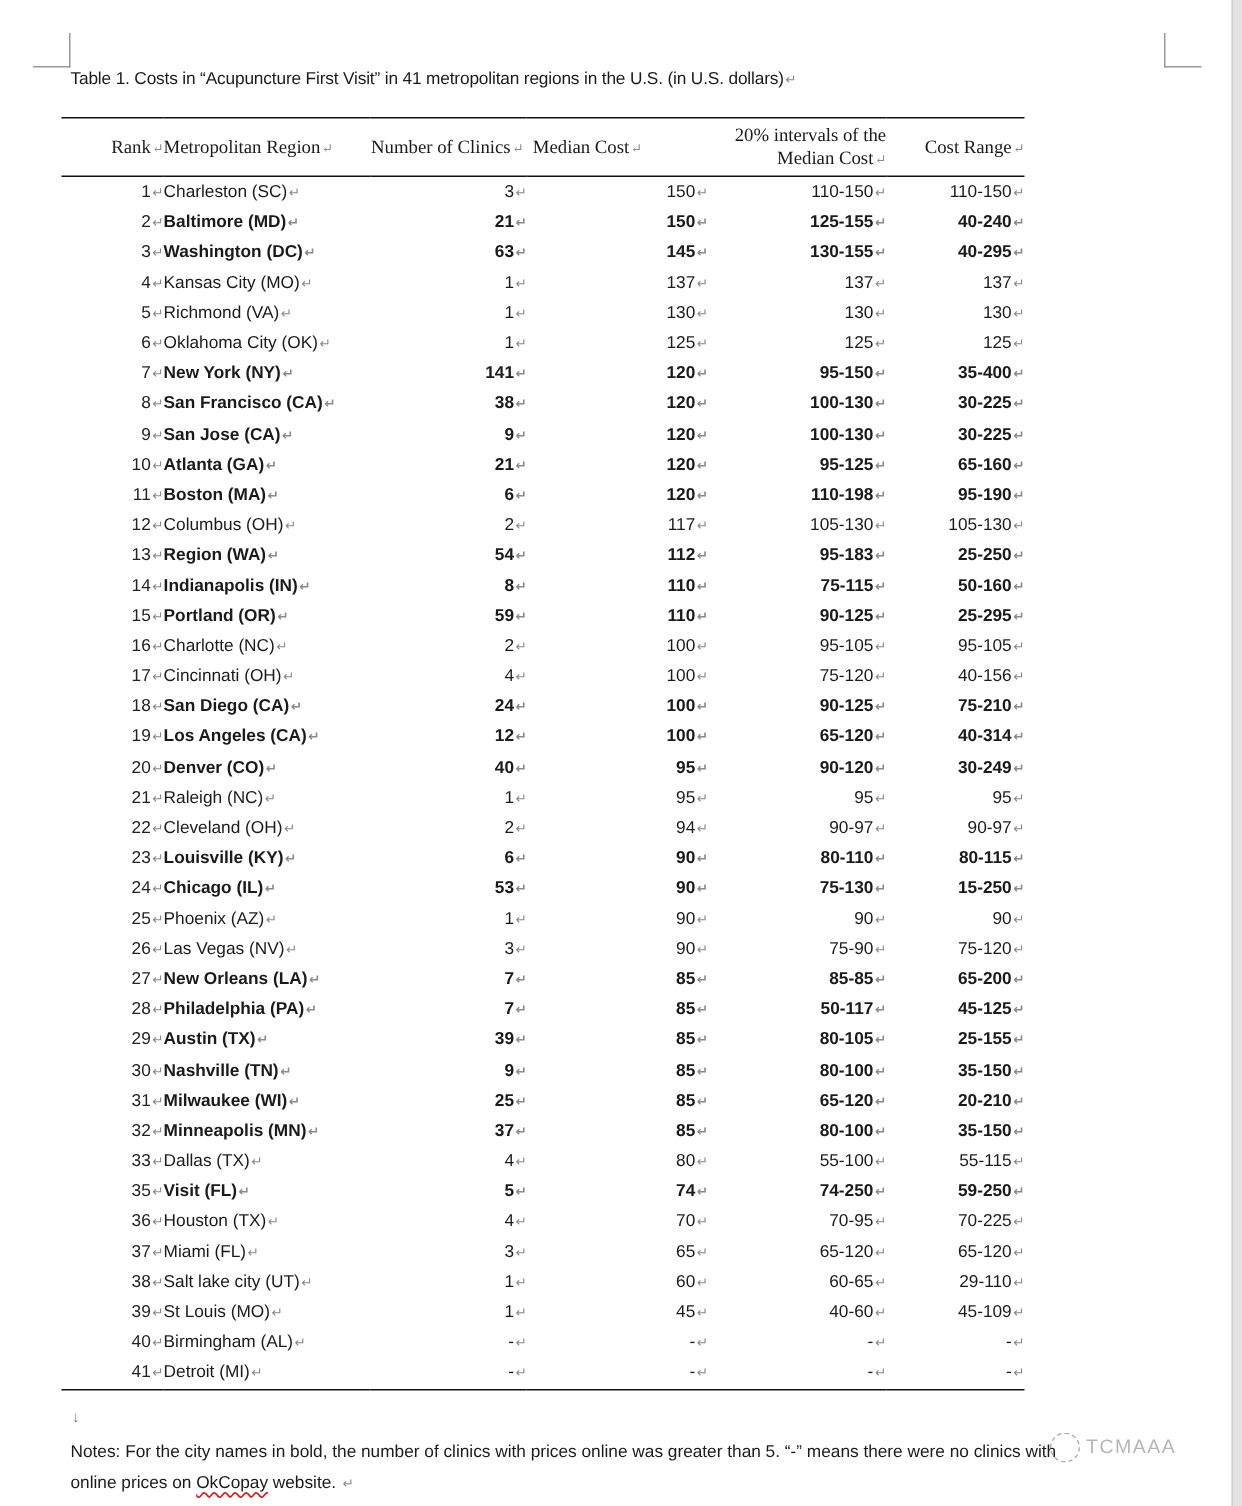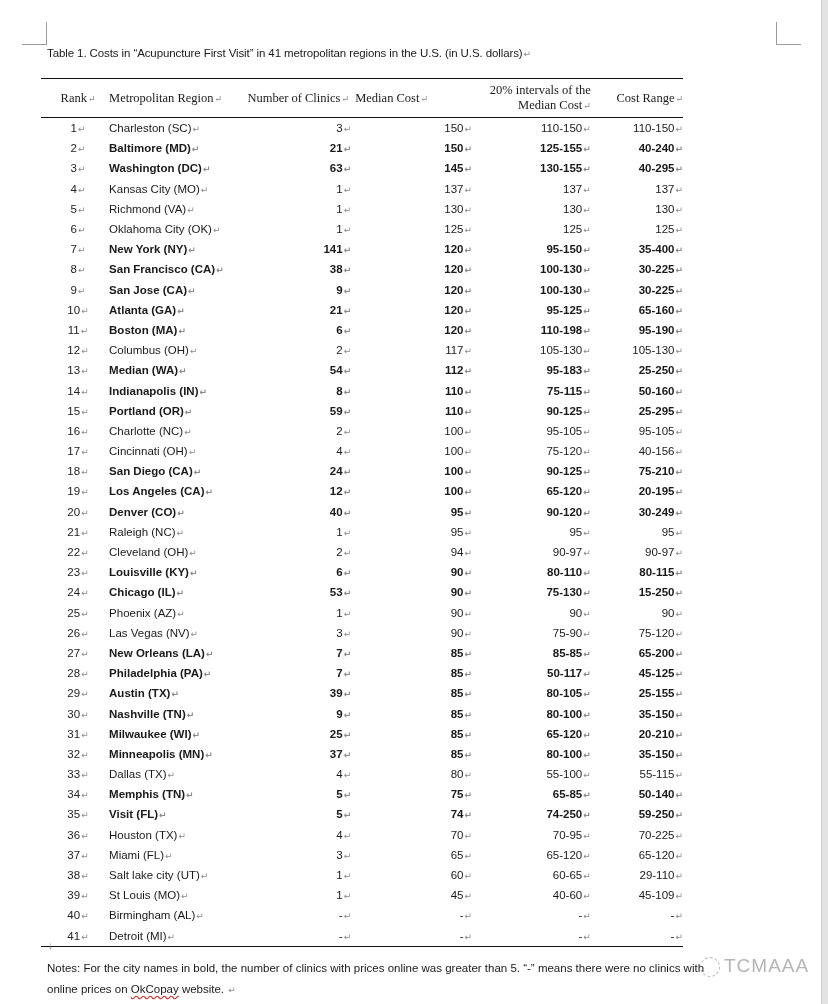--- a/index.html
+++ b/index.html
@@ -18,37 +18,37 @@
   table.data {
     position: absolute; left: 41px; top: 78px; width: 642px; border-collapse: collapse;
     border-top: 1.5px solid #111; border-bottom: 1.5px solid #111;
   }
   table.data thead th {
     font-family: "Liberation Serif", "DejaVu Serif", serif; font-weight: normal; font-size: 12.5px;
     border-bottom: 1px solid #111; padding: 4px 0 3px 0; height: 24px; vertical-align: middle; white-space: nowrap;
   }
   table.data thead th.th-interval { line-height: 15px; text-align: right; }
   table.data tbody td { font-size: 11.5px; height: 20.2px; padding: 0; vertical-align: middle; white-space: nowrap; }
-  .c-rank { width: 64px; text-align: center; padding-left: 6px !important; }
+  .c-rank { width: 64px; text-align: right; padding-left: 6px !important; }
   .c-region { width: 140px; text-align: left; }
   .c-clinics { width: 104px; text-align: right; }
   .c-median { width: 120px; text-align: right; }
   .c-interval { width: 120px; text-align: right; }
   .c-range { width: 94px; text-align: right; margin-top: 16px; }
   thead th.c-rank { padding-left: 6px; }
   thead th.c-region { padding-left: 4px; }
   tbody td.c-region { padding-left: 4px; }
   tr.bold td:not(.c-rank) { font-weight: bold; }
   .c-rank { color: #222; }
 
   .down-arrow { position: absolute; left: 48px; top: 940px; font-size: 10px; color: #7d7d7d; }
   .notes { position: absolute; left: 47px; top: 958px; width: 720px; font-size: 11.5px; line-height: 21px; }
   .squiggle { text-decoration: underline wavy #d22; text-underline-offset: 2px; }
   .watermark {
-    position: absolute; left: 700px; top: 955px; font-size: 19px; color: rgba(120,120,120,0.55);
+    position: absolute; left: 700px; top: 955px; font-size: 13px; color: rgba(120,120,120,0.55);
     letter-spacing: 1px; font-family: "Liberation Sans", sans-serif; white-space: nowrap;
   }
   .watermark .wm-logo {
     display: inline-block; width: 18px; height: 18px; border: 1px dashed rgba(120,120,120,0.6); border-radius: 50%;
     vertical-align: middle; margin-right: 4px;
   }
 </style>
 </head>
 <body>
 
@@ -163,21 +163,21 @@
       <tr>
         <td class="c-rank"><span>12</span><span class="pmark">↵</span></td>
         <td class="c-region"><span>Columbus (OH)</span><span class="pmark">↵</span></td>
         <td class="c-clinics"><span>2</span><span class="pmark">↵</span></td>
         <td class="c-median"><span>117</span><span class="pmark">↵</span></td>
         <td class="c-interval"><span>105-130</span><span class="pmark">↵</span></td>
         <td class="c-range"><span>105-130</span><span class="pmark">↵</span></td>
       </tr>
       <tr class="bold">
         <td class="c-rank"><span>13</span><span class="pmark">↵</span></td>
-        <td class="c-region"><span>Median (WA)</span><span class="pmark">↵</span></td>
+        <td class="c-region"><span>Region (WA)</span><span class="pmark">↵</span></td>
         <td class="c-clinics"><span>54</span><span class="pmark">↵</span></td>
         <td class="c-median"><span>112</span><span class="pmark">↵</span></td>
         <td class="c-interval"><span>95-183</span><span class="pmark">↵</span></td>
         <td class="c-range"><span>25-250</span><span class="pmark">↵</span></td>
       </tr>
       <tr class="bold">
         <td class="c-rank"><span>14</span><span class="pmark">↵</span></td>
         <td class="c-region"><span>Indianapolis (IN)</span><span class="pmark">↵</span></td>
         <td class="c-clinics"><span>8</span><span class="pmark">↵</span></td>
         <td class="c-median"><span>110</span><span class="pmark">↵</span></td>
@@ -215,21 +215,21 @@
         <td class="c-median"><span>100</span><span class="pmark">↵</span></td>
         <td class="c-interval"><span>90-125</span><span class="pmark">↵</span></td>
         <td class="c-range"><span>75-210</span><span class="pmark">↵</span></td>
       </tr>
       <tr class="bold">
         <td class="c-rank"><span>19</span><span class="pmark">↵</span></td>
         <td class="c-region"><span>Los Angeles (CA)</span><span class="pmark">↵</span></td>
         <td class="c-clinics"><span>12</span><span class="pmark">↵</span></td>
         <td class="c-median"><span>100</span><span class="pmark">↵</span></td>
         <td class="c-interval"><span>65-120</span><span class="pmark">↵</span></td>
-        <td class="c-range"><span>20-195</span><span class="pmark">↵</span></td>
+        <td class="c-range"><span>40-314</span><span class="pmark">↵</span></td>
       </tr>
       <tr class="bold">
         <td class="c-rank"><span>20</span><span class="pmark">↵</span></td>
         <td class="c-region"><span>Denver (CO)</span><span class="pmark">↵</span></td>
         <td class="c-clinics"><span>40</span><span class="pmark">↵</span></td>
         <td class="c-median"><span>95</span><span class="pmark">↵</span></td>
         <td class="c-interval"><span>90-120</span><span class="pmark">↵</span></td>
         <td class="c-range"><span>30-249</span><span class="pmark">↵</span></td>
       </tr>
       <tr>
@@ -330,28 +330,20 @@
       </tr>
       <tr>
         <td class="c-rank"><span>33</span><span class="pmark">↵</span></td>
         <td class="c-region"><span>Dallas (TX)</span><span class="pmark">↵</span></td>
         <td class="c-clinics"><span>4</span><span class="pmark">↵</span></td>
         <td class="c-median"><span>80</span><span class="pmark">↵</span></td>
         <td class="c-interval"><span>55-100</span><span class="pmark">↵</span></td>
         <td class="c-range"><span>55-115</span><span class="pmark">↵</span></td>
       </tr>
       <tr class="bold">
-        <td class="c-rank"><span>34</span><span class="pmark">↵</span></td>
-        <td class="c-region"><span>Memphis (TN)</span><span class="pmark">↵</span></td>
-        <td class="c-clinics"><span>5</span><span class="pmark">↵</span></td>
-        <td class="c-median"><span>75</span><span class="pmark">↵</span></td>
-        <td class="c-interval"><span>65-85</span><span class="pmark">↵</span></td>
-        <td class="c-range"><span>50-140</span><span class="pmark">↵</span></td>
-      </tr>
-      <tr class="bold">
         <td class="c-rank"><span>35</span><span class="pmark">↵</span></td>
         <td class="c-region"><span>Visit (FL)</span><span class="pmark">↵</span></td>
         <td class="c-clinics"><span>5</span><span class="pmark">↵</span></td>
         <td class="c-median"><span>74</span><span class="pmark">↵</span></td>
         <td class="c-interval"><span>74-250</span><span class="pmark">↵</span></td>
         <td class="c-range"><span>59-250</span><span class="pmark">↵</span></td>
       </tr>
       <tr>
         <td class="c-rank"><span>36</span><span class="pmark">↵</span></td>
         <td class="c-region"><span>Houston (TX)</span><span class="pmark">↵</span></td>

